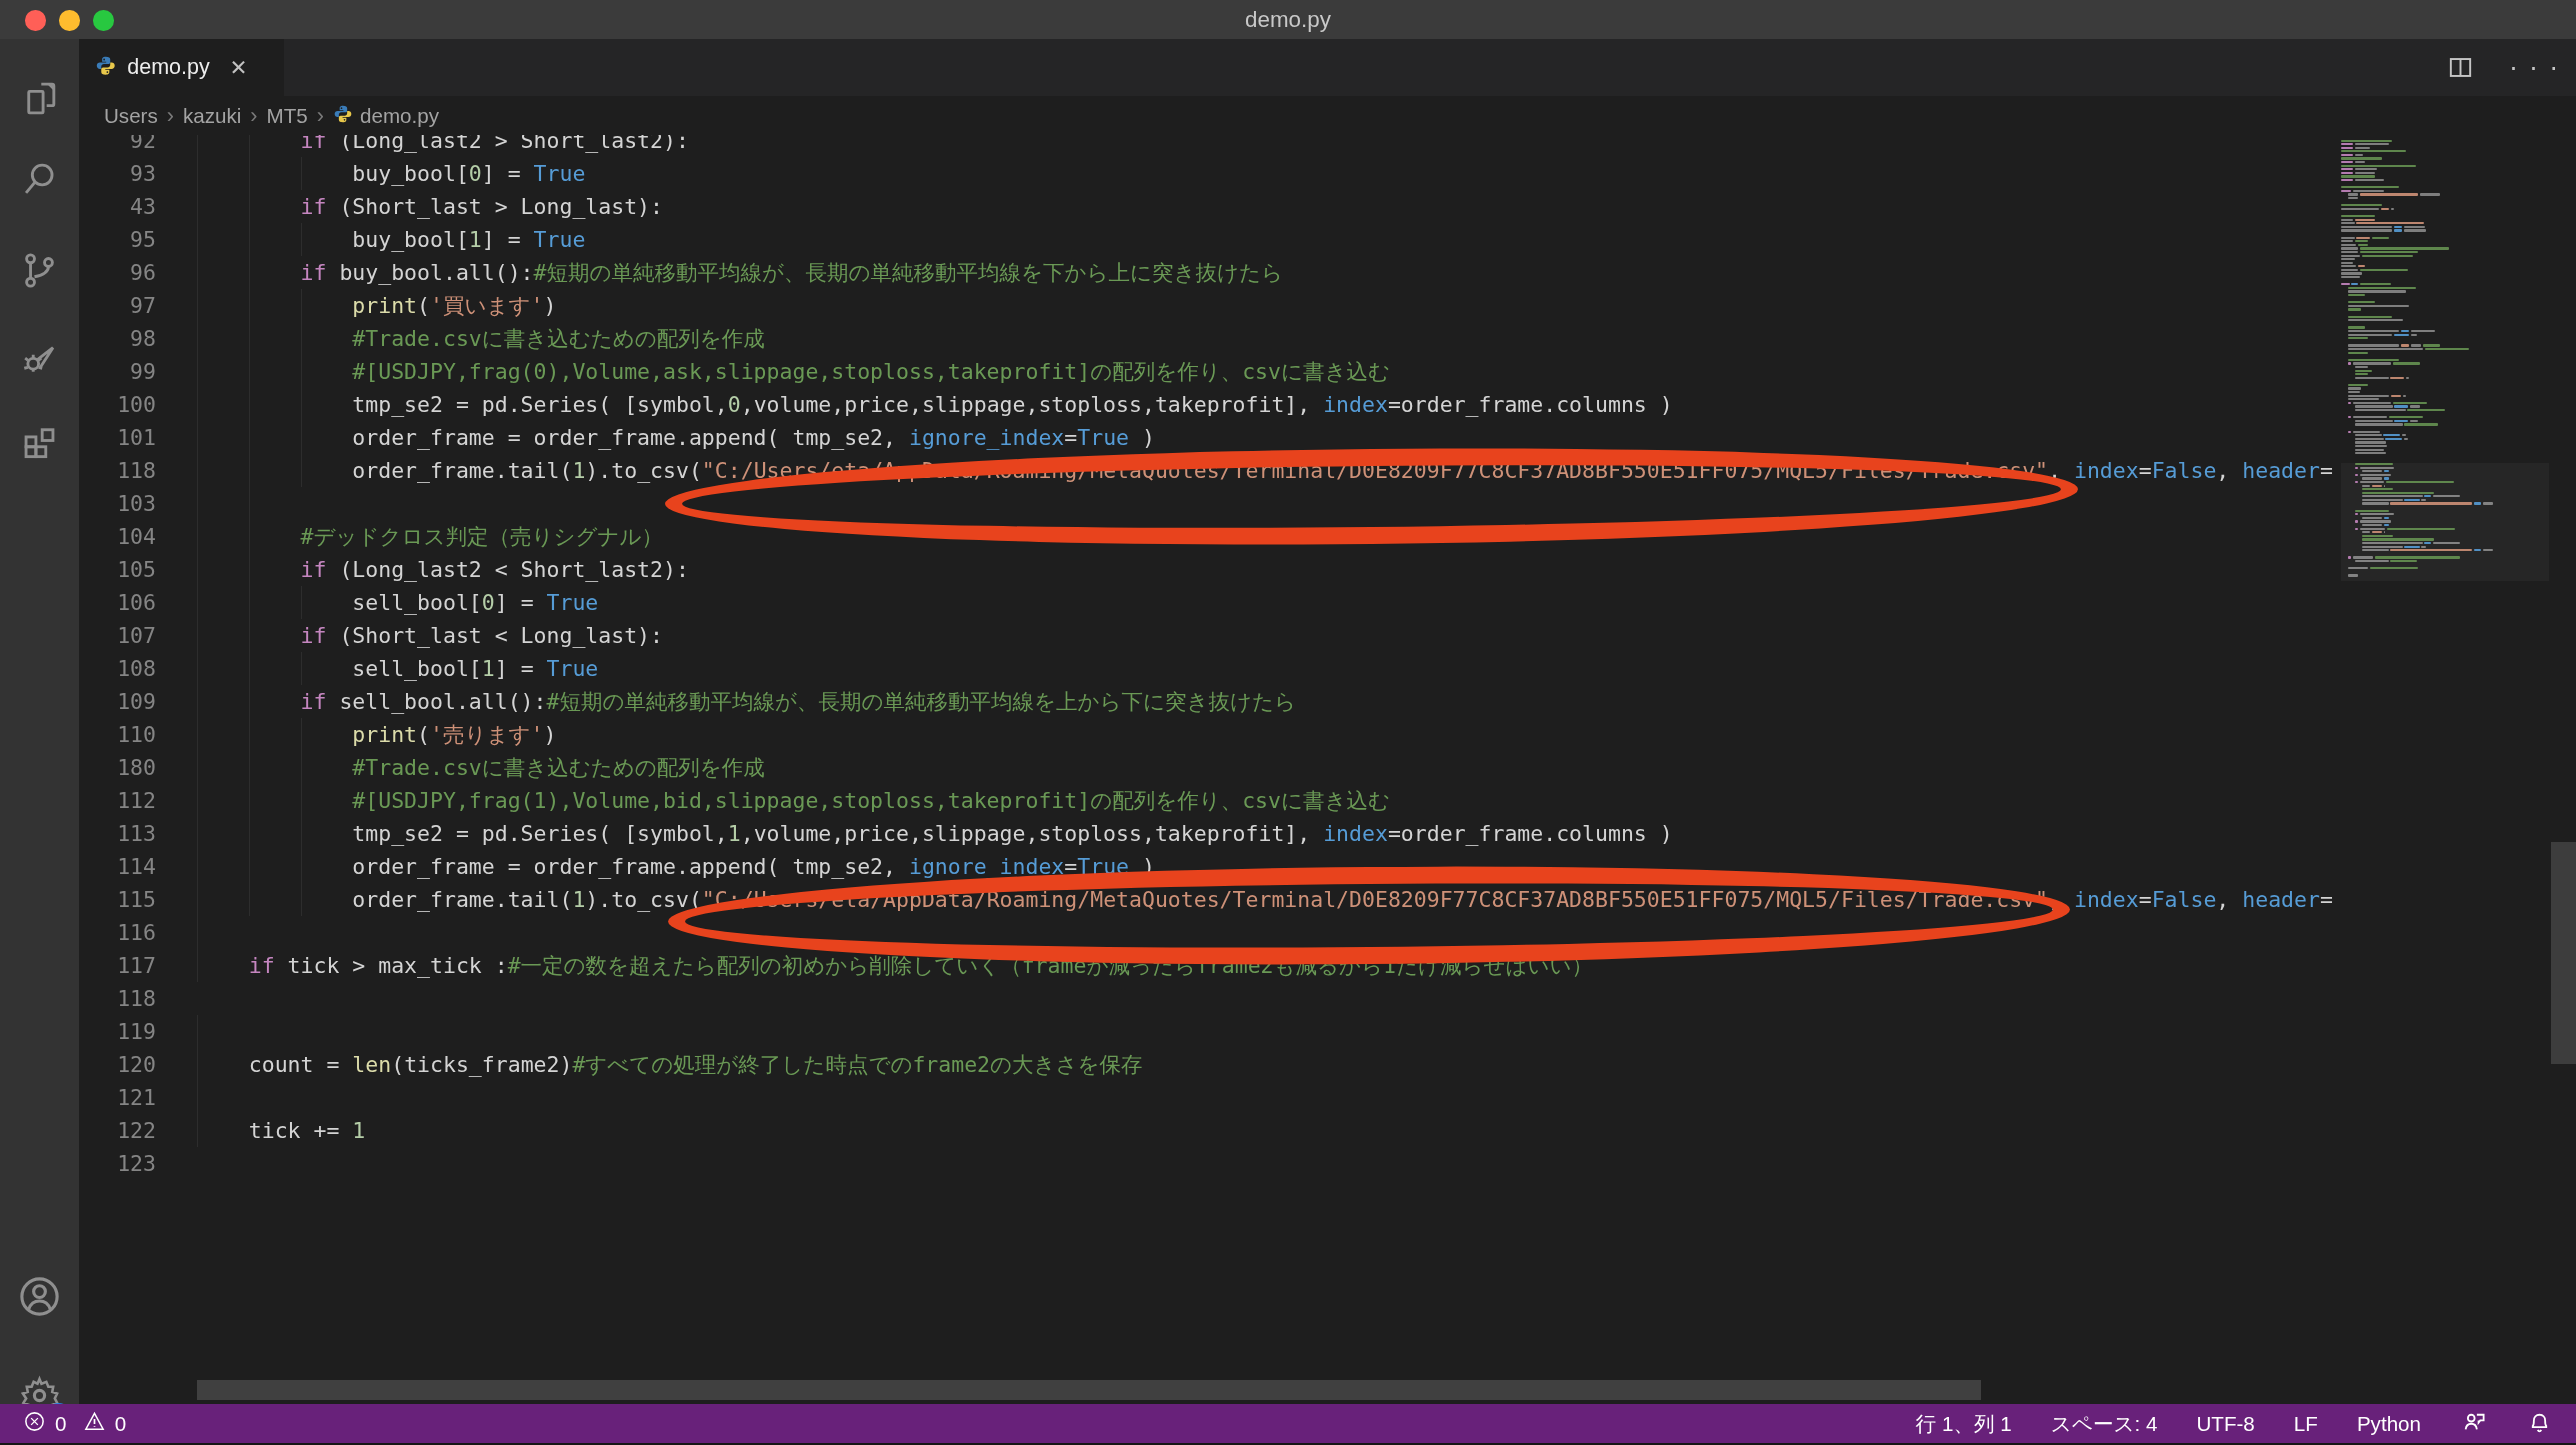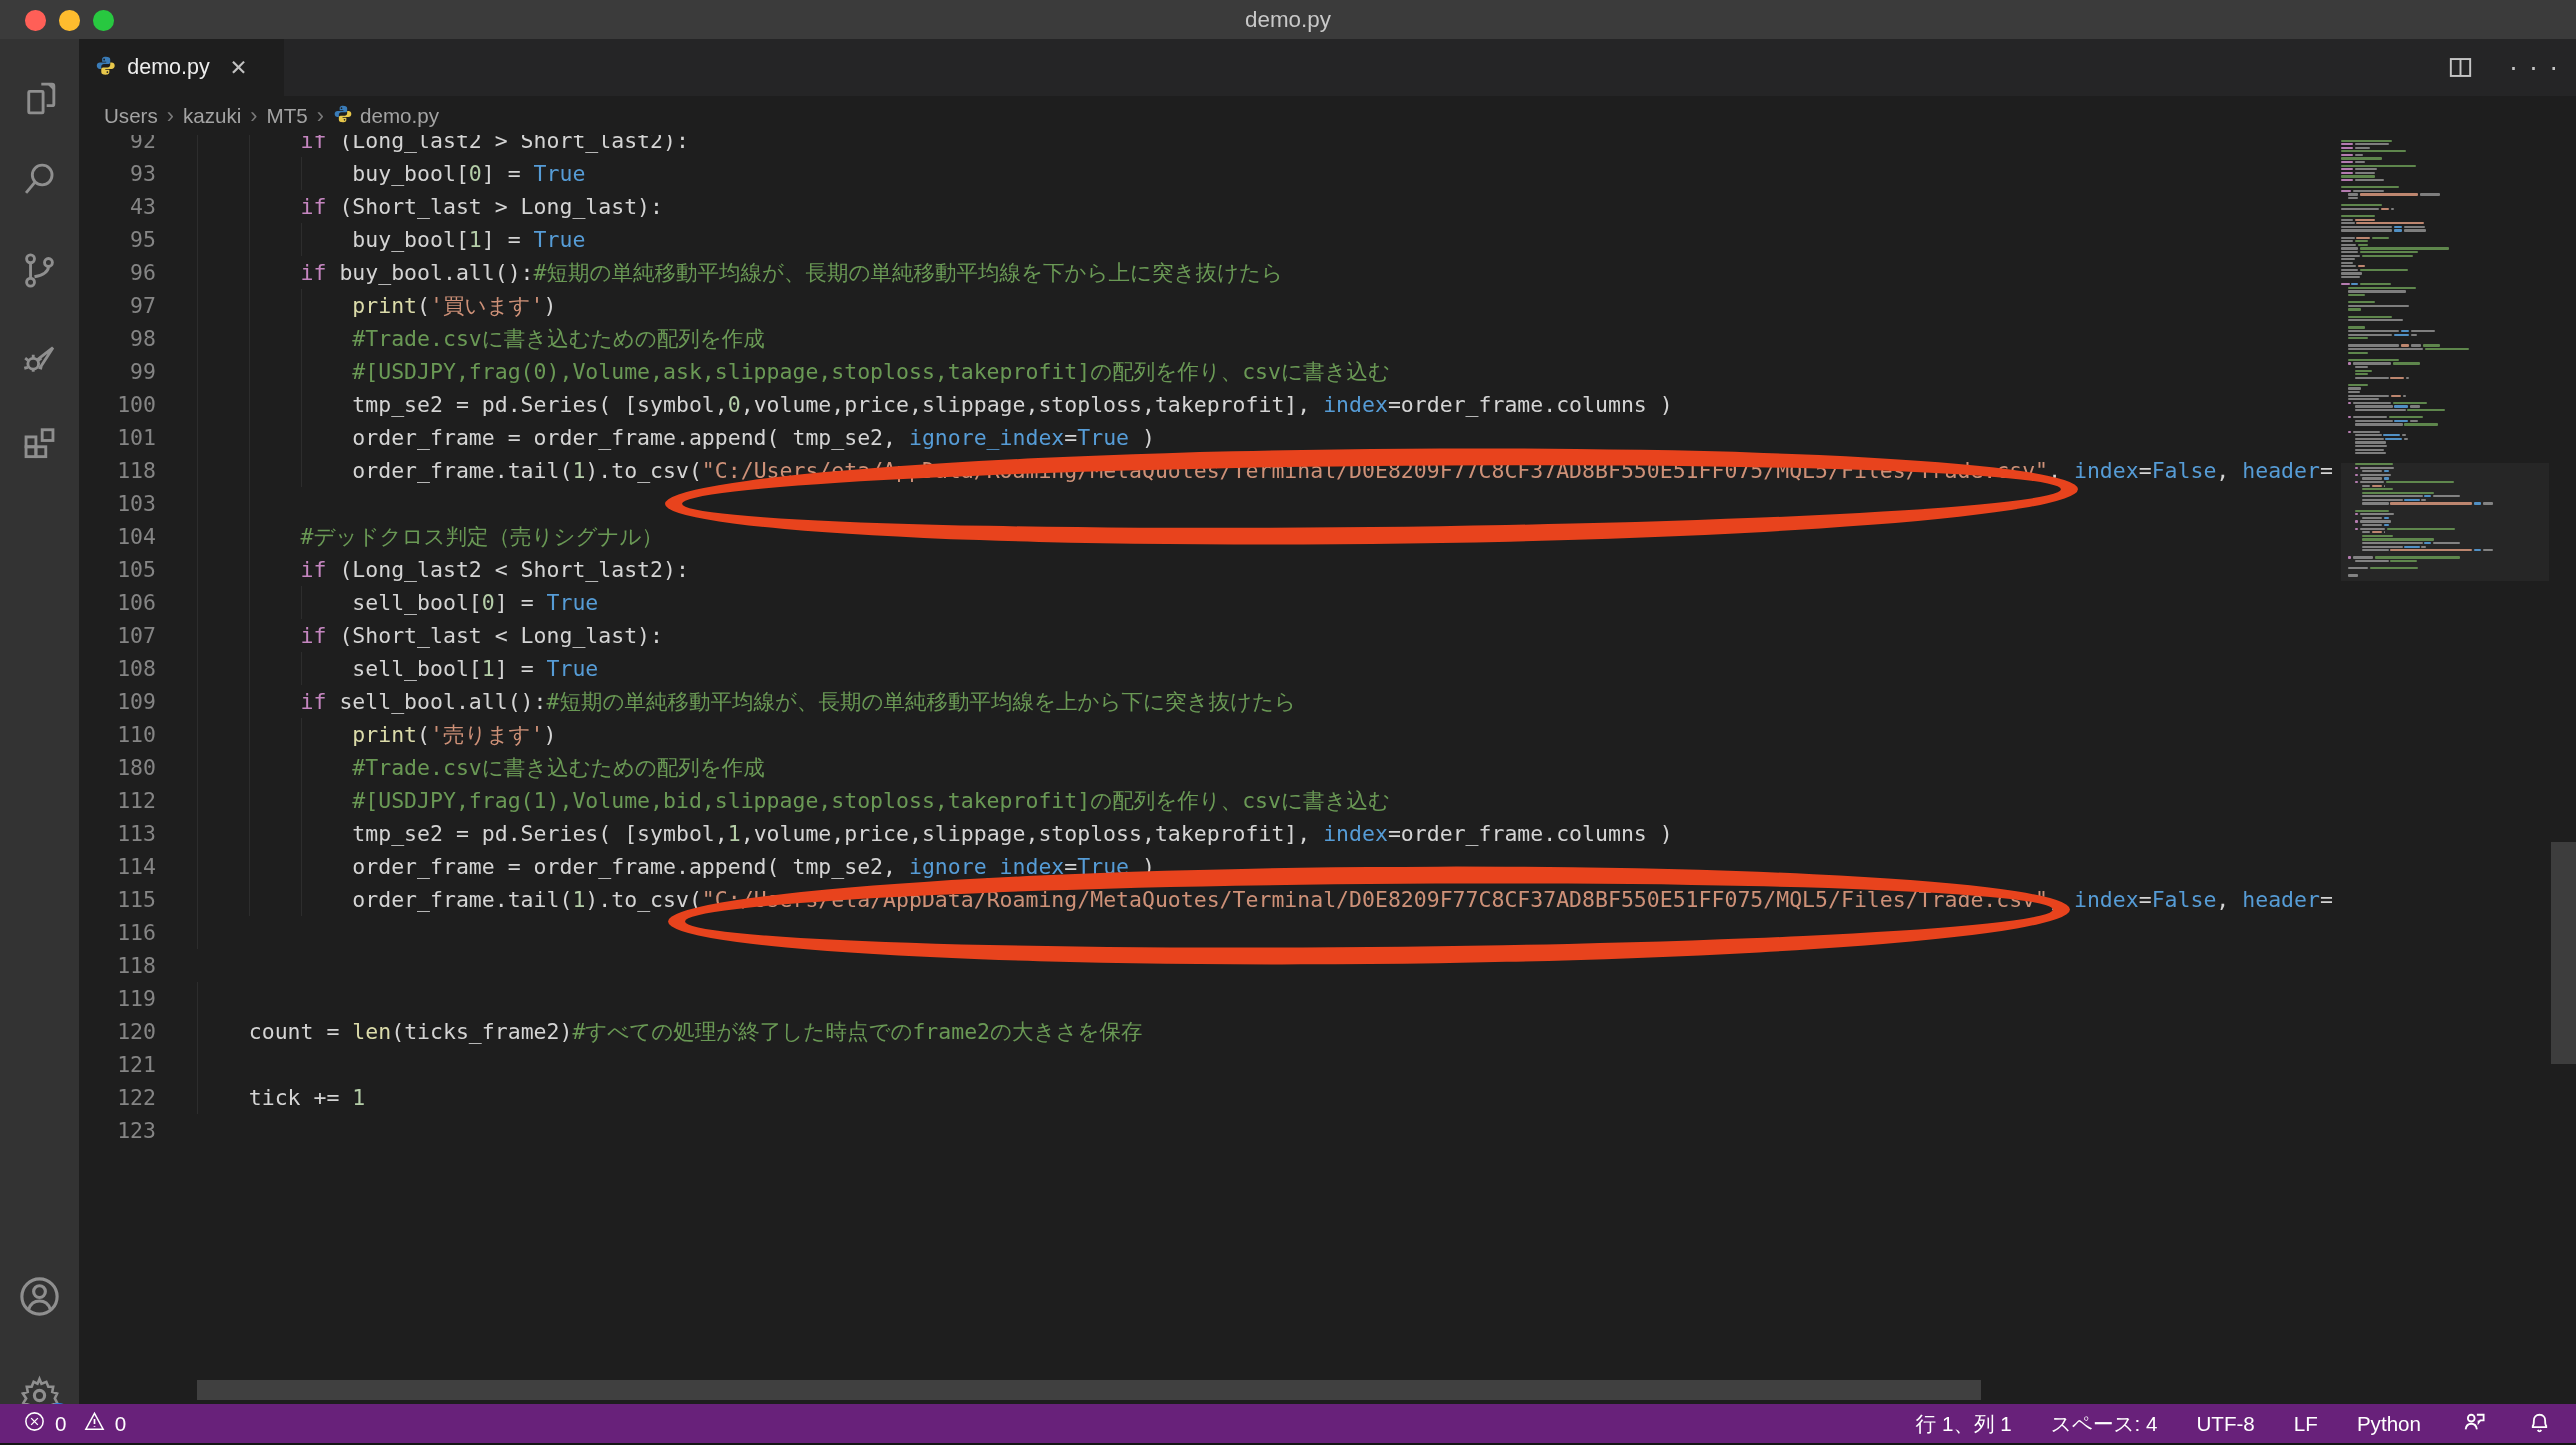--- a/index.html
+++ b/index.html
@@ -275,20 +275,24 @@
           <div class="ln">114</div>
           <div class="lc"><span class="guide" style="left: 0ch;"></span><span class="guide" style="left: 4ch;"></span><span class="guide" style="left: 8ch;"></span><span class="tk-def">            </span><span class="tk-def">order_frame = order_frame.append( tmp_se2, </span><span class="tk-blue">ignore_index</span><span class="tk-def">=</span><span class="tk-blue">True</span><span class="tk-def"> )</span></div>
         </div>
         <div class="line">
           <div class="ln">115</div>
           <div class="lc"><span class="guide" style="left: 0ch;"></span><span class="guide" style="left: 4ch;"></span><span class="guide" style="left: 8ch;"></span><span class="tk-def">            </span><span class="tk-def">order_frame.tail(</span><span class="tk-num">1</span><span class="tk-def">).to_csv(</span><span class="tk-str">"C:/Users/eta/AppData/Roaming/MetaQuotes/Terminal/D0E8209F77C8CF37AD8BF550E51FF075/MQL5/Files/Trade.csv"</span><span class="tk-def">, </span><span class="tk-blue">index</span><span class="tk-def">=</span><span class="tk-blue">False</span><span class="tk-def">, </span><span class="tk-blue">header</span><span class="tk-def">=</span></div>
         </div>
         <div class="line">
           <div class="ln">116</div>
           <div class="lc"><span class="guide" style="left: 0ch;"></span></div>
+        </div>
+        <div class="line">
+          <div class="ln">117</div>
+          <div class="lc"><span class="guide" style="left: 0ch;"></span><span class="tk-def">    </span><span class="tk-kw">if</span><span class="tk-def"> tick &gt; max_tick :</span><span class="tk-com">#一定の数を超えたら配列の初めから削除していく（frameが減ったらframe2も減るから1だけ減らせばいい）</span></div>
         </div>
         <div class="line">
           <div class="ln">118</div>
         </div>
         <div class="line">
           <div class="ln">119</div>
           <div class="lc"><span class="guide" style="left: 0ch;"></span></div>
         </div>
         <div class="line">
           <div class="ln">120</div>

